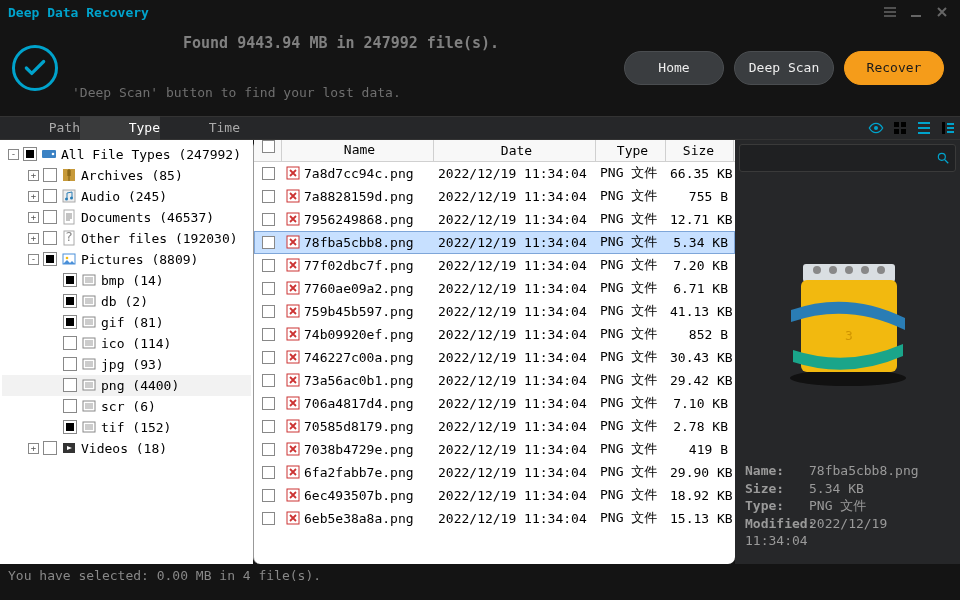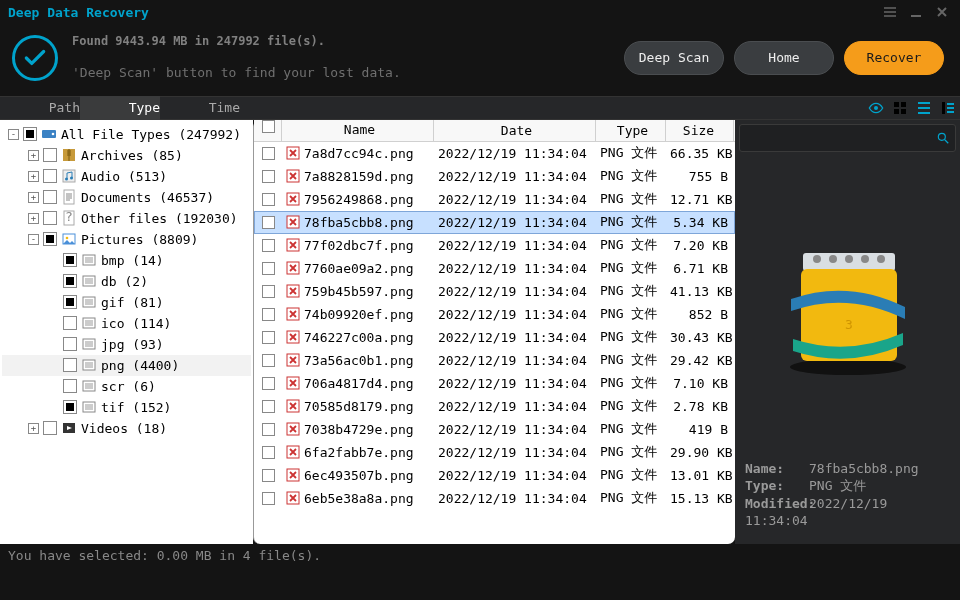--- a/index.html
+++ b/index.html
@@ -20,21 +20,21 @@
   *{box-sizing:border-box;font-family:Consolas,monospace;font-size:13px;}
   body{margin:0;background:var(--bg-dark);color:var(--txt);width:960px;height:600px;overflow:hidden;position:relative;}
   
   .titlebar{height:24px;display:flex;align-items:center;padding:0 8px;color:var(--accent);font-weight:bold;background:var(--bg-dark);}
   .titlebar .spacer{flex:1;}
   .titlebar .winbtn{width:20px;height:20px;margin-left:6px;display:flex;align-items:center;justify-content:center;color:#666;cursor:pointer;}
   
   .header{background:var(--bg-dark);padding:10px 12px 14px 12px;display:flex;align-items:center;gap:14px;}
   .header .check{width:46px;height:46px;border:3px solid var(--accent);border-radius:50%;display:flex;align-items:center;justify-content:center;color:var(--accent);flex-shrink:0;}
   .header .msg{flex:1;}
-  .header .msg .h1{color:var(--txt);font-weight:bold;font-size:12px;margin-bottom:0;}
+  .header .msg .h1{color:var(--txt);font-weight:bold;font-size:15px;margin-bottom:16px;text-align:center;}
   .header .msg .h2{color:#6f6f6f;line-height:1.3;}
   .header .btns{display:flex;gap:10px;margin-right:4px;}
   .hbtn{width:100px;height:34px;border-radius:17px;display:flex;align-items:center;justify-content:center;color:#eee;cursor:pointer;border:1px solid #4a4d50;background:var(--btn-dark);}
   .hbtn.recover{background:var(--orange);border-color:var(--orange);color:#1a1a1a;font-weight:500;}
   
   .mid{display:flex;align-items:center;height:24px;background:var(--bg2);border-top:1px solid #333;border-bottom:1px solid #333;}
   .tab{width:80px;text-align:right;line-height:24px;color:#aaa;cursor:pointer;}
   .tab.active{background:#3a3b3c;color:#fff;}
   .mid .spacer{flex:1;}
   .viewicon{width:24px;height:24px;display:flex;align-items:center;justify-content:center;color:var(--accent);cursor:pointer;}
@@ -106,22 +106,22 @@
   <div class="check">
     <svg width="26" height="26" viewBox="0 0 24 24">
         <path d="M4 12l5 5L20 6" stroke="currentColor" stroke-width="3" fill="none" stroke-linecap="round" stroke-linejoin="round"></path>
       </svg>
   </div>
   <div class="msg">
     <div class="h1">Found 9443.94 MB in 247992 file(s).</div>
     <div class="h2"><br><span>'Deep Scan' button to find your lost data.</span></div>
   </div>
   <div class="btns">
+    <div class="hbtn">Home</div>
     <div class="hbtn">Deep Scan</div>
-    <div class="hbtn">Home</div>
     <div class="hbtn recover">Recover</div>
   </div>
 </div>
 
 <div class="mid">
   <div class="tab">Path</div>
   <div class="tab active">Type</div>
   <div class="tab">Time</div>
   <span class="spacer"></span>
   <span class="viewicon">
@@ -181,21 +181,21 @@
         <span class="expander">+</span>
         <span class="tri"></span>
         <span class="ficon">
           <svg width="16" height="16" viewBox="0 0 16 16">
             <rect x="2" y="2" width="12" height="12" fill="#eee" stroke="#aaa"></rect>
             <path d="M6 11V5l5-1v6" stroke="#2a7db5" fill="none"></path>
             <circle cx="5.5" cy="11" r="1.5" fill="#2a7db5"></circle>
             <circle cx="10.5" cy="10" r="1.5" fill="#2a7db5"></circle>
           </svg>
         </span>
-        <span>Audio (513)</span>
+        <span>Audio (245)</span>
       </div>
       <div class="tree-row" style="padding-left: 26px;">
         <span class="expander">+</span>
         <span class="tri"></span>
         <span class="ficon">
           <svg width="16" height="16" viewBox="0 0 16 16">
             <rect x="3" y="1" width="10" height="14" fill="#fff" stroke="#aaa"></rect>
             <path d="M5 5h6M5 7h6M5 9h6M5 11h4" stroke="#888"></path>
           </svg>
         </span>
@@ -552,21 +552,21 @@
           </div>
           <div class="col nm">
             <svg class="xicon" viewBox="0 0 14 14">
               <rect x="1" y="1" width="12" height="12" fill="#fff" stroke="#c33"></rect>
               <path d="M4 4l6 6M10 4l-6 6" stroke="#c33" stroke-width="1.8"></path>
             </svg>
             <span>6ec493507b.png</span>
           </div>
           <div class="col dt">2022/12/19 11:34:04</div>
           <div class="col ty">PNG 文件</div>
-          <div class="col sz">13.01 KB</div>
+          <div class="col sz">18.92 KB</div>
         </div>
         <div class="fl-row">
           <div class="col chk">
             <div class="chkb"></div>
           </div>
           <div class="col nm">
             <svg class="xicon" viewBox="0 0 14 14">
               <rect x="1" y="1" width="12" height="12" fill="#fff" stroke="#c33"></rect>
               <path d="M4 4l6 6M10 4l-6 6" stroke="#c33" stroke-width="1.8"></path>
             </svg>
@@ -599,20 +599,21 @@
           <circle cx="92" cy="30" r="4" fill="#888"></circle>
           <circle cx="108" cy="30" r="4" fill="#888"></circle>
         <rect x="28" y="40" width="96" height="92" rx="6" fill="#f2b90f"></rect>
         <text x="76" y="100" font-size="48" fill="#d09500" text-anchor="middle" font-family="serif">3</text>
         <path d="M18 70 Q75 50 132 78 L132 90 Q75 62 18 82 Z" fill="#2a7db5"></path>
         <path d="M20 110 Q75 128 130 104 L130 116 Q75 140 20 122 Z" fill="#1aa58a"></path>
       </svg>
     </div>
     <div class="pv-meta">
       <div><b>Name:</b><span>78fba5cbb8.png</span></div>
+      <div><b>Size:</b><span>5.34 KB</span></div>
       <div><b>Type:</b><span>PNG 文件</span></div>
       <div><b>Modified:</b><span>2022/12/19 11:34:04</span></div>
     </div>
   </div>
 </div>
 
 <div class="footer">
   <span>You have selected: 0.00 MB in 4 file(s).</span>
 </div>
 

